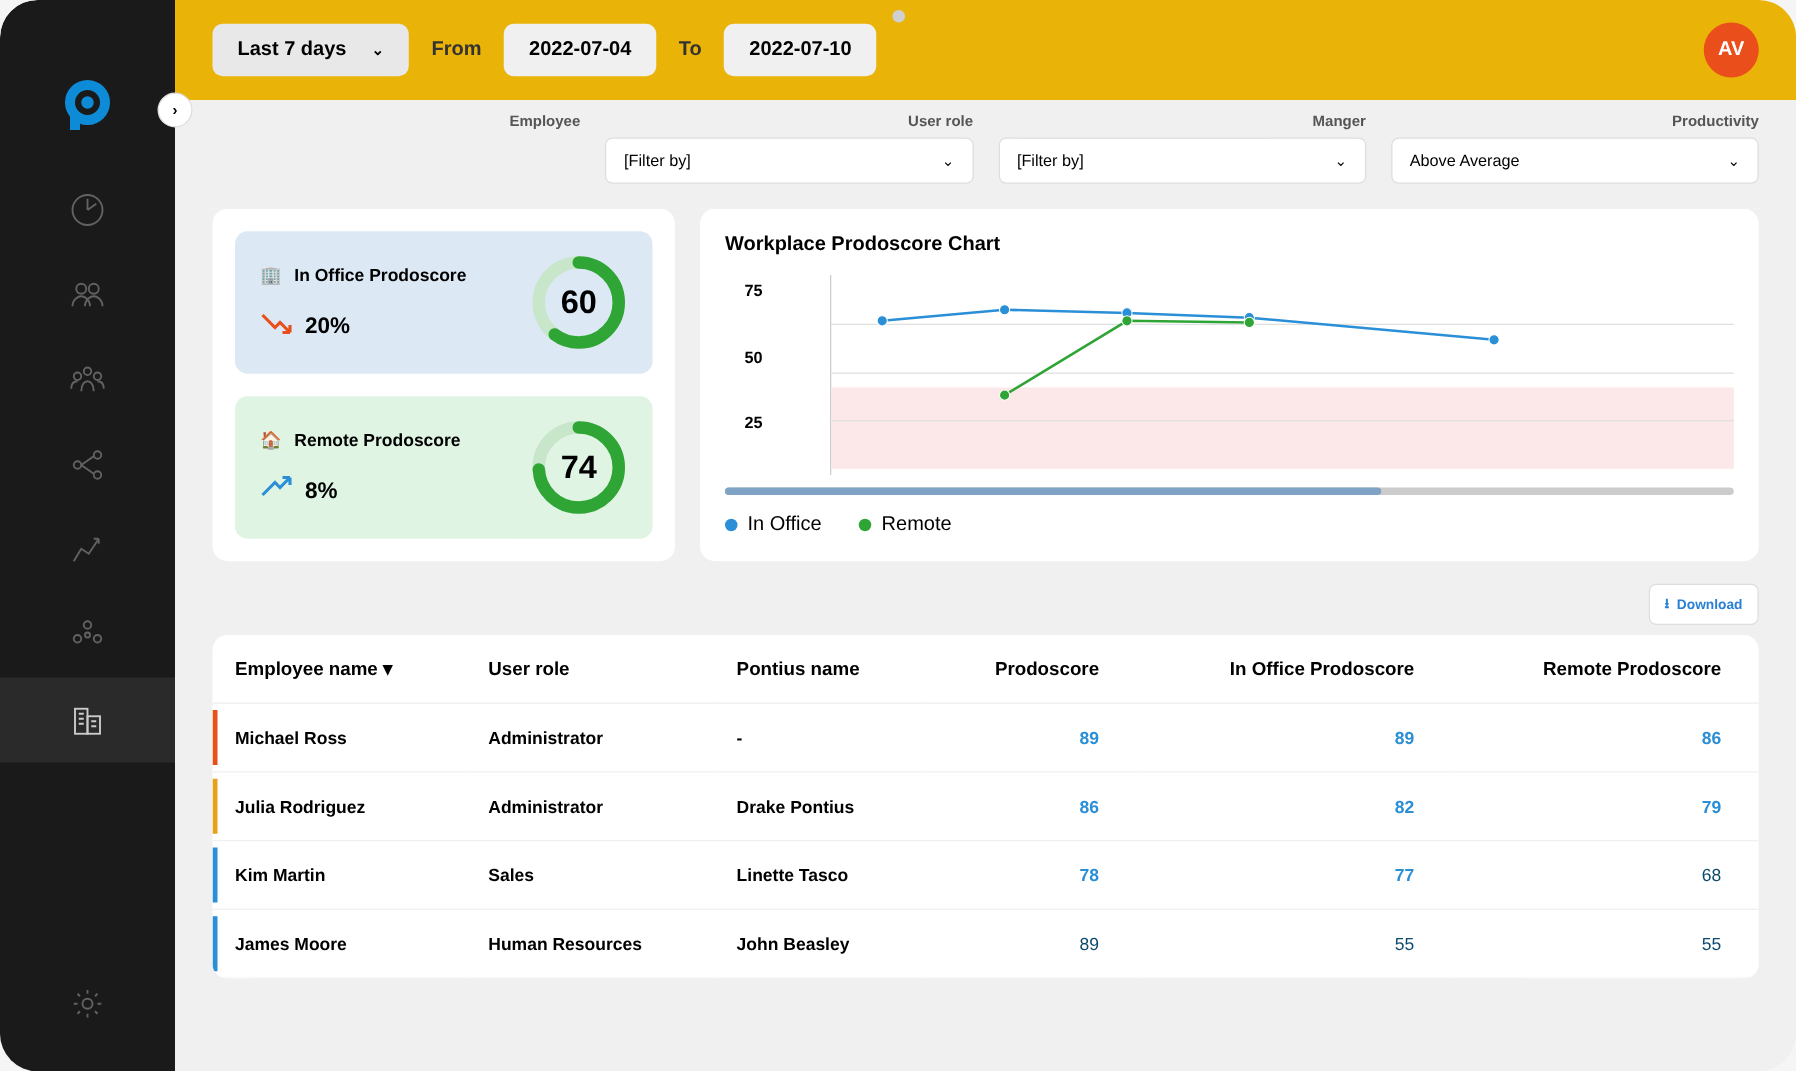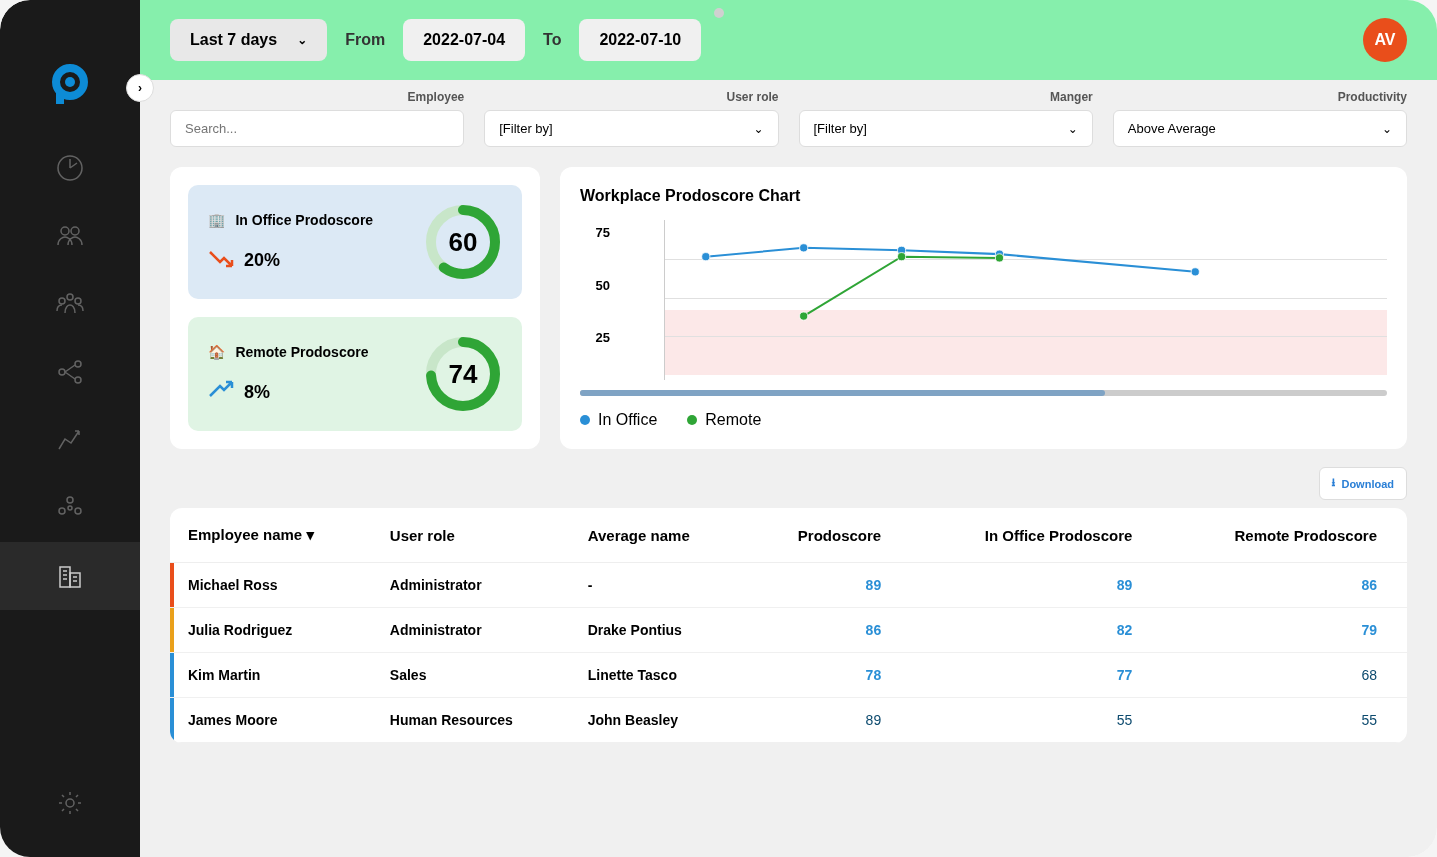--- a/index.html
+++ b/index.html
@@ -8,21 +8,21 @@
 .notch { position: absolute; top: 8px; left: 50%; transform: translateX(-50%); width: 10px; height: 10px; background: #d0d0d0; border-radius: 50%; }
 .sidebar { width: 140px; background: #1a1a1a; display: flex; flex-direction: column; align-items: center; padding-top: 60px; border-top-left-radius: 30px; }
 .sidebar-logo { width: 44px; height: 44px; margin-bottom: 30px; position: relative; }
 .sidebar-expand { position: absolute; top: 74px; left: 126px; width: 28px; height: 28px; background: #fff; border-radius: 50%; display: flex; align-items: center; justify-content: center; border: 1px solid #ddd; cursor: pointer; z-index: 10; }
 .sidebar-item { width: 100%; height: 68px; display: flex; align-items: center; justify-content: center; cursor: pointer; }
 .sidebar-item.active { background: #2a2a2a; }
 .sidebar-item svg { opacity: 0.5; }
 .sidebar-item.active svg { opacity: 0.9; }
 .sidebar-bottom { margin-top: auto; margin-bottom: 20px; }
 .main { flex: 1; display: flex; flex-direction: column; overflow: hidden; }
-.topbar { display: flex; align-items: center; padding: 18px 30px; gap: 18px; background: #86efac; }
+.topbar { display: flex; align-items: center; padding: 18px 30px; gap: 18px; background: #eab308; }
 .date-select { background: #e8e8e8; border-radius: 8px; padding: 12px 20px; display: flex; align-items: center; gap: 20px; font-weight: 700; font-size: 16px; cursor: pointer; }
 .date-label { font-weight: 700; font-size: 16px; color: #333; }
 .date-box { background: #f0f0f0; border-radius: 8px; padding: 12px 20px; font-weight: 700; font-size: 16px; }
 .avatar { margin-left: auto; width: 44px; height: 44px; border-radius: 50%; background: #e94e1b; color: #fff; display: flex; align-items: center; justify-content: center; font-weight: 700; font-size: 16px; cursor: pointer; }
 .filters { display: flex; gap: 20px; padding: 10px 30px 20px; background: #f0f0f0; }
 .filter-group { flex: 1; display: flex; flex-direction: column; gap: 6px; }
 .filter-label { font-size: 12px; font-weight: 600; color: #555; text-align: right; }
 .filter-input { background: #fff; border: 1px solid #ddd; border-radius: 6px; padding: 10px 14px; font-size: 13px; display: flex; justify-content: space-between; align-items: center; cursor: pointer; }
 .content { flex: 1; padding: 0 30px 20px; background: #f0f0f0; overflow: auto; }
 .top-row { display: flex; gap: 20px; margin-bottom: 10px; }
@@ -51,21 +51,21 @@
 .legend { display: flex; gap: 30px; margin-top: 15px; font-size: 16px; }
 .legend-item { display: flex; align-items: center; gap: 8px; }
 .legend-dot { width: 10px; height: 10px; border-radius: 50%; }
 .download { text-align: right; padding: 8px 0; }
 .download-btn { display: inline-flex; align-items: center; gap: 6px; background: #fff; border: 1px solid #ddd; border-radius: 6px; padding: 6px 12px; font-size: 11px; color: #2a7fd6; font-weight: 600; cursor: pointer; }
 .table-panel { background: #fff; border-radius: 12px; overflow: hidden; }
 table { width: 100%; border-collapse: collapse; }
 th { text-align: left; padding: 18px 14px; font-weight: 800; font-size: 15px; border-bottom: 1px solid #eee; }
 th.right, td.right { text-align: right; padding-right: 30px; }
 th.sortable { cursor: pointer; }
-td { padding: 4px 14px; font-weight: 600; font-size: 14px; border-bottom: 1px solid #f0f0f0; }
+td { padding: 19px 14px; font-weight: 600; font-size: 14px; border-bottom: 1px solid #f0f0f0; }
 tr.data-row { position: relative; }
 .row-accent { width: 4px; padding: 0; }
 .row-accent div { width: 4px; height: 100%; min-height: 44px; }
 .score-blue { color: #2a8fd6; font-weight: 700; }
 .score-red { color: #e94e1b; font-weight: 700; }
 .score-black { color: #0c4a6e; font-weight: 400; }
 .chev { font-size: 12px; }
 </style>
 </head>
 <body>
@@ -153,21 +153,20 @@
       <span class="date-label">To</span>
       <div class="date-box"><span>2022-07-10</span></div>
       <div class="avatar">
           <span>AV</span>
         </div>
     </div>
 
     <div class="filters">
       <div class="filter-group">
         <span class="filter-label">Employee</span>
-        <input class="filter-input" style="border: 1px solid rgb(221, 221, 221);" placeholder="Search...">
       </div>
       <div class="filter-group">
         <span class="filter-label">User role</span>
         <div class="filter-input">
             <span>[Filter by]</span>
             <span class="chev">⌄</span>
           </div>
       </div>
       <div class="filter-group">
         <span class="filter-label">Manger</span>
@@ -293,21 +292,21 @@
         </div>
       </div>
 
       <div class="table-panel">
         <table>
           <thead>
             <tr>
               <th class="row-accent"></th>
               <th class="sortable"><span>Employee name</span> <span>▾</span></th>
               <th><span>User role</span></th>
-              <th><span>Average name</span></th>
+              <th><span>Pontius name</span></th>
               <th class="right"><span>Prodoscore</span></th>
               <th class="right"><span>In Office Prodoscore</span></th>
               <th class="right"><span>Remote Prodoscore</span></th>
             </tr>
           </thead>
           <tbody id="table-body">
               <tr class="data-row">
     <td class="row-accent">
                   <div style="background:#e94e1b"></div>
                 </td>

